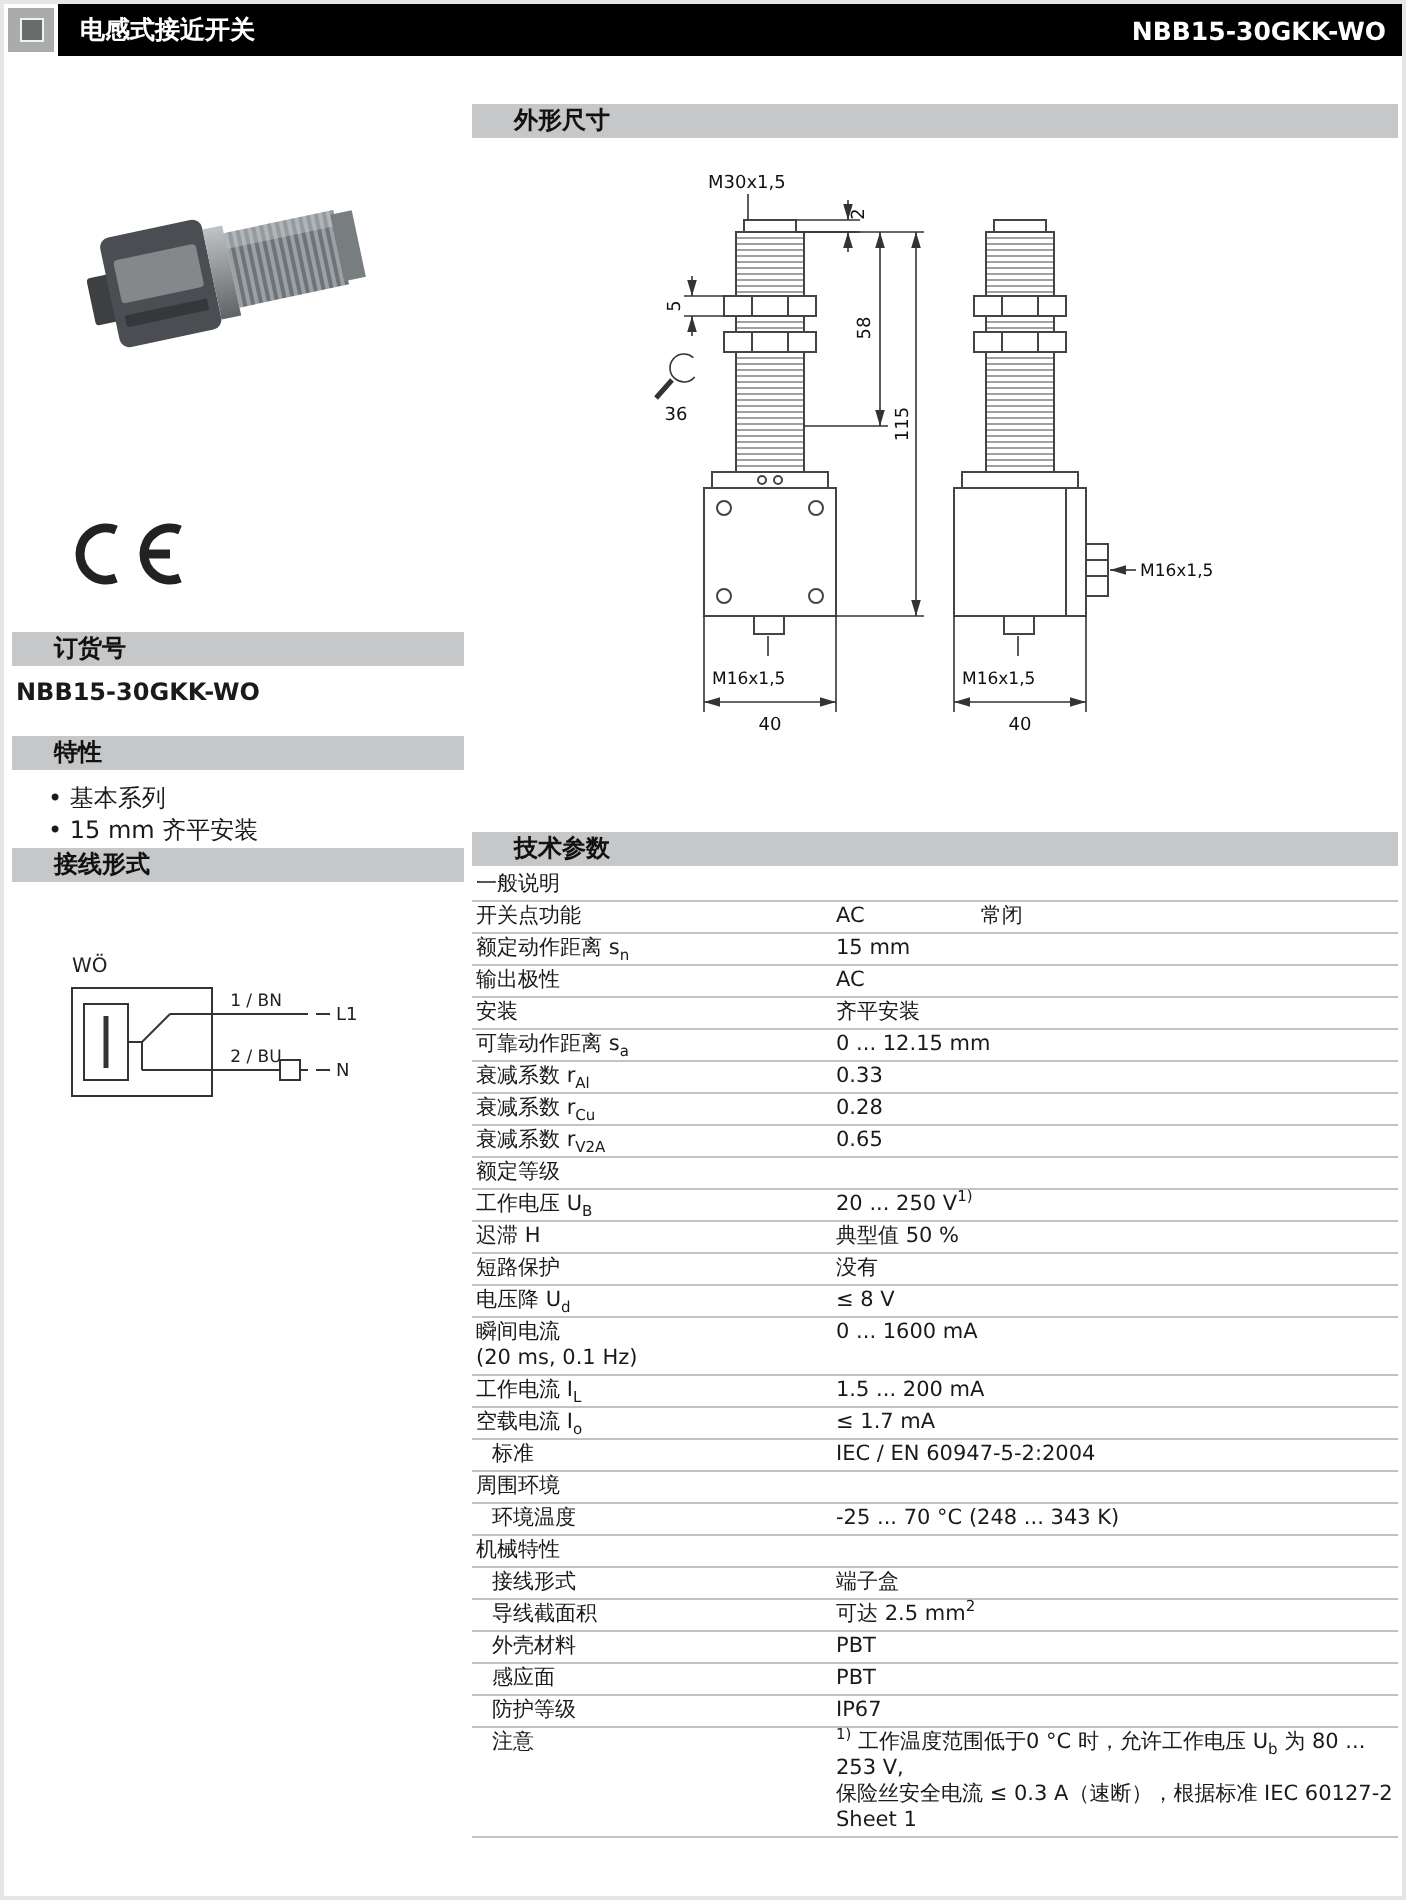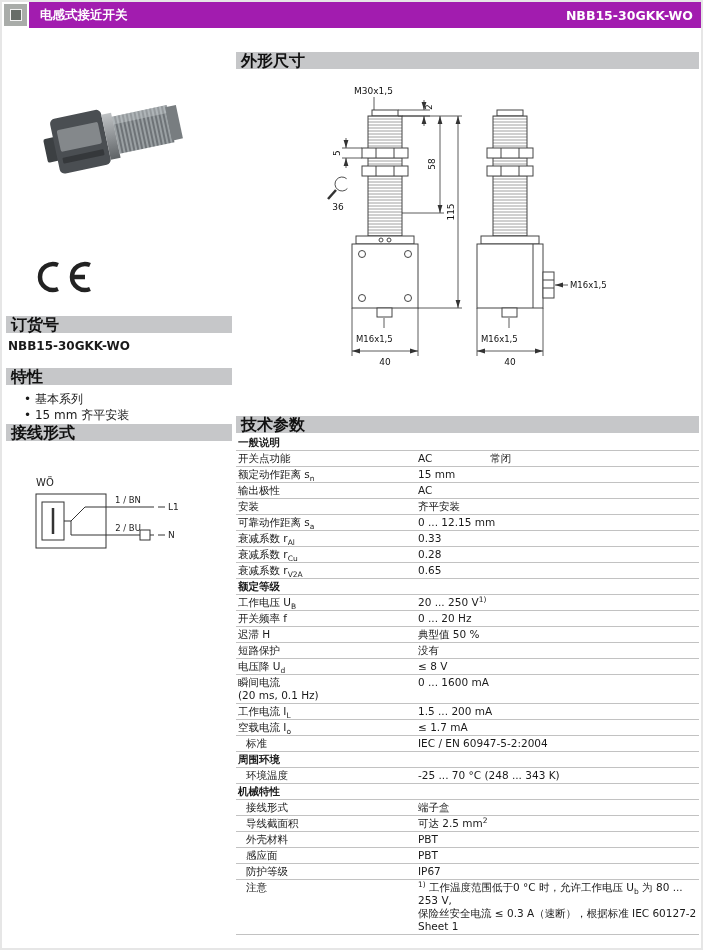--- a/index.html
+++ b/index.html
@@ -1,39 +1,39 @@
 <!DOCTYPE html>
 <html><head>
 <meta charset="utf-8">
 <style>
   html,body{margin:0;padding:0}
   body{width:703px;height:950px;position:relative;background:#e6e6e6;
        font-family:"DejaVu Sans","Liberation Sans",sans-serif;color:#1a1a1a;overflow:hidden}
   .page{position:absolute;left:2px;top:2px;width:699px;height:946px;background:#fff;overflow:hidden}
-  .topbar{position:absolute;left:0;top:0;width:699px;height:26px;background:#a21caf;color:#fff;
+  .topbar{position:absolute;left:0;top:0;width:699px;height:26px;background:#000000;color:#fff;
           display:flex;align-items:center;justify-content:space-between;
           padding:0 8px 0 38px;font-size:12.5px;font-weight:bold;box-sizing:border-box}
   .logo{position:absolute;left:0;top:0;width:27px;height:26px;background:#fff;padding:2px;box-sizing:border-box;z-index:2}
   .logo-inner{width:100%;height:100%;background:#a9aca9;display:flex;align-items:center;justify-content:center}
   .logo-core{width:10px;height:10px;background:#676d68;border:1px solid #f2f2f2}
-  .secbar{position:absolute;background:#c6c7c9;font-weight:bold;font-size:16px;height:17px;line-height:17px;
-          padding:0 5px;box-sizing:border-box;color:#111}
+  .secbar{position:absolute;background:#c6c7c9;font-weight:bold;font-size:12px;height:17px;line-height:17px;
+          padding:0 21px;box-sizing:border-box;color:#111}
   .leftbar{left:4px;width:226px}
   .rightbar{left:234px;width:463px}
   .ordernum{position:absolute;left:6px;font-weight:bold;font-size:12px}
   .features{position:absolute;left:22px;font-size:12px}
   .fitem{line-height:16px}
   .fitem::before{content:"• "}
   .photo{position:absolute;left:40px;top:64px}
   .ce{position:absolute;left:30px;top:258px}
   .wiring{position:absolute;left:26px;top:460px}
   .dimsvg{position:absolute;left:236px;top:74px}
   .ttable{position:absolute;left:234px;top:433px;width:463px}
   .trow{display:flex;border-bottom:1px solid #c2c2c2;font-size:10.5px;line-height:13px;padding:1px 0}
-  .tsection{font-weight:bold}
+  .tsection{font-weight:normal}
   .tlabel{width:180px;flex:none;padding-left:2px;box-sizing:border-box}
   .tindent .tlabel{padding-left:10px}
   .tvalue{flex:1;padding-left:2px}
   sub,sup{font-size:7.5px;line-height:0}
   .tab{margin-left:58px}
   svg text{font-family:"DejaVu Sans","Liberation Sans",sans-serif}
 </style>
 </head>
 <body>
 
@@ -251,24 +251,20 @@
           <div class="tvalue"><span>0.65</span></div>
         </div>
         <div class="trow tsection">
           <div class="tlabel">额定等级</div>
         </div>
         <div class="trow">
           <div class="tlabel"><span>工作电压 U</span><sub>B</sub></div>
           <div class="tvalue"><span>20 ... 250 V</span><sup>1)</sup></div>
         </div>
         <div class="trow">
-          <div class="tlabel"><span>开关频率 f</span></div>
-          <div class="tvalue"><span>0 ... 20 Hz</span></div>
-        </div>
-        <div class="trow">
           <div class="tlabel"><span>迟滞 H</span></div>
           <div class="tvalue"><span>典型值 50 %</span></div>
         </div>
         <div class="trow">
           <div class="tlabel"><span>短路保护</span></div>
           <div class="tvalue"><span>没有</span></div>
         </div>
         <div class="trow">
           <div class="tlabel"><span>电压降 U</span><sub>d</sub></div>
           <div class="tvalue"><span>≤ 8 V</span></div>

